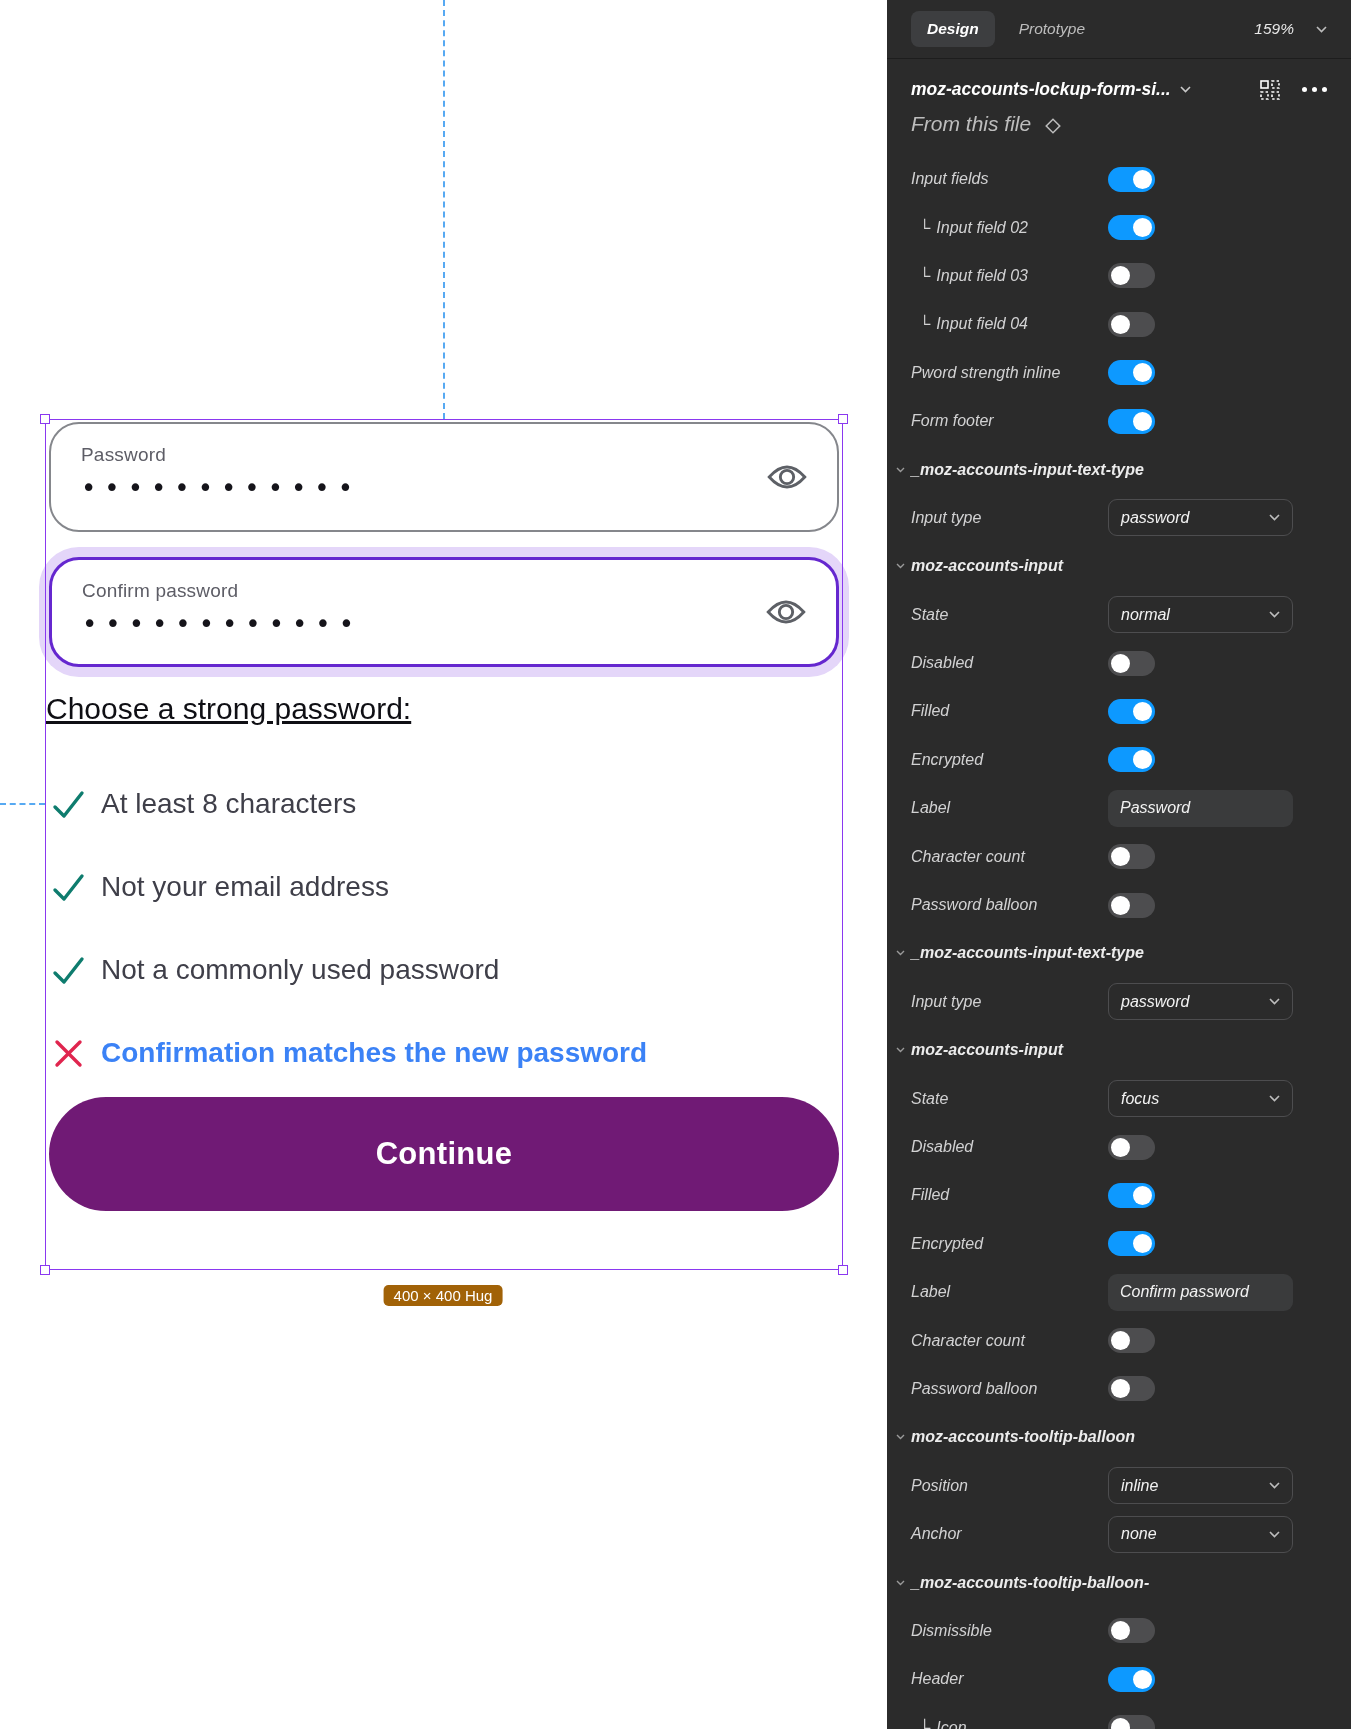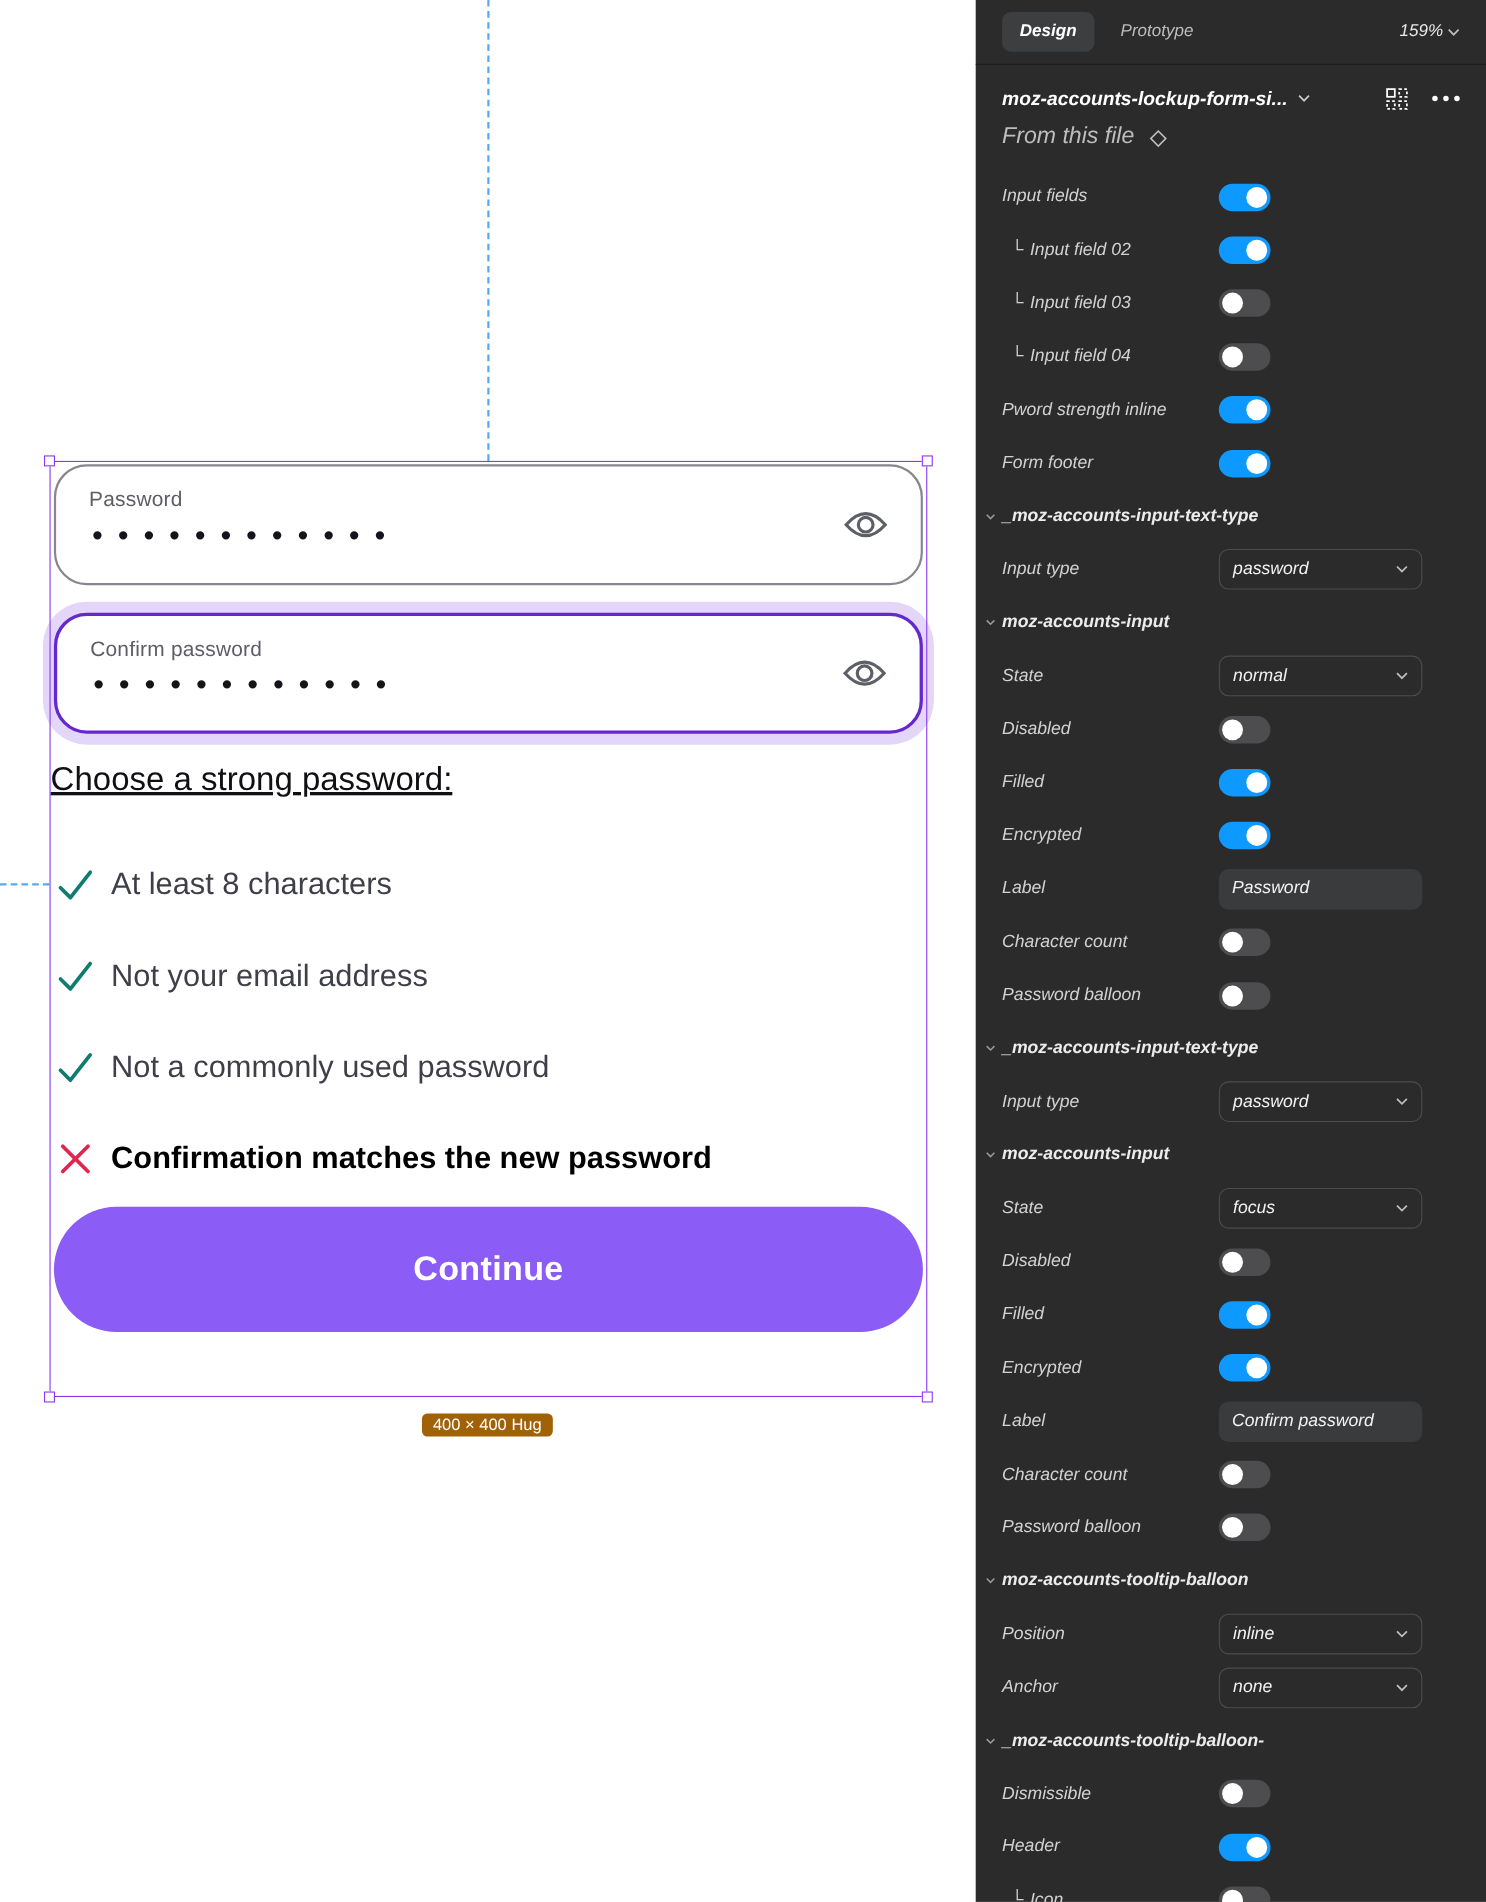--- a/index.html
+++ b/index.html
@@ -27,40 +27,40 @@
   .field.f2 { top:557px; border:3px solid #6527cf; box-shadow:0 0 0 10px #e4d6f9; }
   .field-label { font-size:19px; color:#5d5d66; letter-spacing:.2px; }
   .field-dots { margin-top:9px; font-size:26px; color:#15141a; letter-spacing:8px;
                 font-family:"DejaVu Sans", sans-serif; line-height:1; }
   .eye { position:absolute; right:30px; top:50%; transform:translateY(-50%); width:40px; height:30px; }
 
   .strength-heading { position:absolute; left:46px; top:692px; font-size:30px; color:#0f0f14;text-decoration:underline; }
   .check-row { position:absolute; left:52px; height:38px; display:flex; align-items:center; gap:16px; }
   .check-row .ck { width:33px; height:33px; flex:0 0 33px; }
   .check-text { font-size:28px; color:#3f3f49; }
-  .check-row.fail .check-text { color:#000000; font-weight:bold; }
+  .check-row.fail .check-text { color:#3b82f6; font-weight:bold; }
   .cr1 { top:785px; } .cr2 { top:868px; } .cr3 { top:951px; } .cr4 { top:1034px; }
 
   .continue-btn { position:absolute; left:49px; top:1097px; width:790px; height:114px;
-                  background:#8b5cf6; border:none; border-radius:57px; color:#ffffff;
+                  background:#701a75; border:none; border-radius:57px; color:#ffffff;
                   font-size:31px; font-weight:bold; font-family:"Liberation Sans",sans-serif;
                   letter-spacing:.3px; }
   .size-badge { position:absolute; left:443px; top:1285px; transform:translateX(-50%);
                 background:#a16207; color:#fff; font-size:15px; padding:2px 10px;
                 border-radius:5px; white-space:nowrap;text-align:center; }
 
   
   .panel { position:absolute; left:887px; top:0; width:464px; height:1729px;
            background:#2b2b2b; color:#d4d4d4;font-style:italic; }
   .tabsbar { display:flex; align-items:center; height:59px; padding:0 24px;
              border-bottom:1px solid #1d1d1d; }
   .tab { font-size:15.5px; color:#bdbdbd; padding:9px 16px; border-radius:8px; }
   .tab.active { background:#3d3e40; color:#ffffff; font-weight:bold; }
   .tab + .tab { margin-left:8px; }
-  .zoom-ctl { margin-left:auto; display:flex; align-items:center; gap:4px;
+  .zoom-ctl { margin-left:auto; display:flex; align-items:center; gap:22px;
               color:#e8e8e8; font-size:15.5px; }
 
   .panel-head { padding:20px 24px 6px 24px; }
   .title-row { display:flex; align-items:center;justify-content:center; }
   .comp-title { font-size:17.5px; font-weight:bold; color:#ffffff; max-width:300px;
                 white-space:nowrap; overflow:hidden; }
   .title-row .chev { margin-left:9px; }
   .title-icons { margin-left:auto; display:flex; align-items:center; gap:22px; }
   .dots3 { display:flex; gap:5px; }
   .dots3 i { width:5px; height:5px; border-radius:50%; background:#ffffff; }

